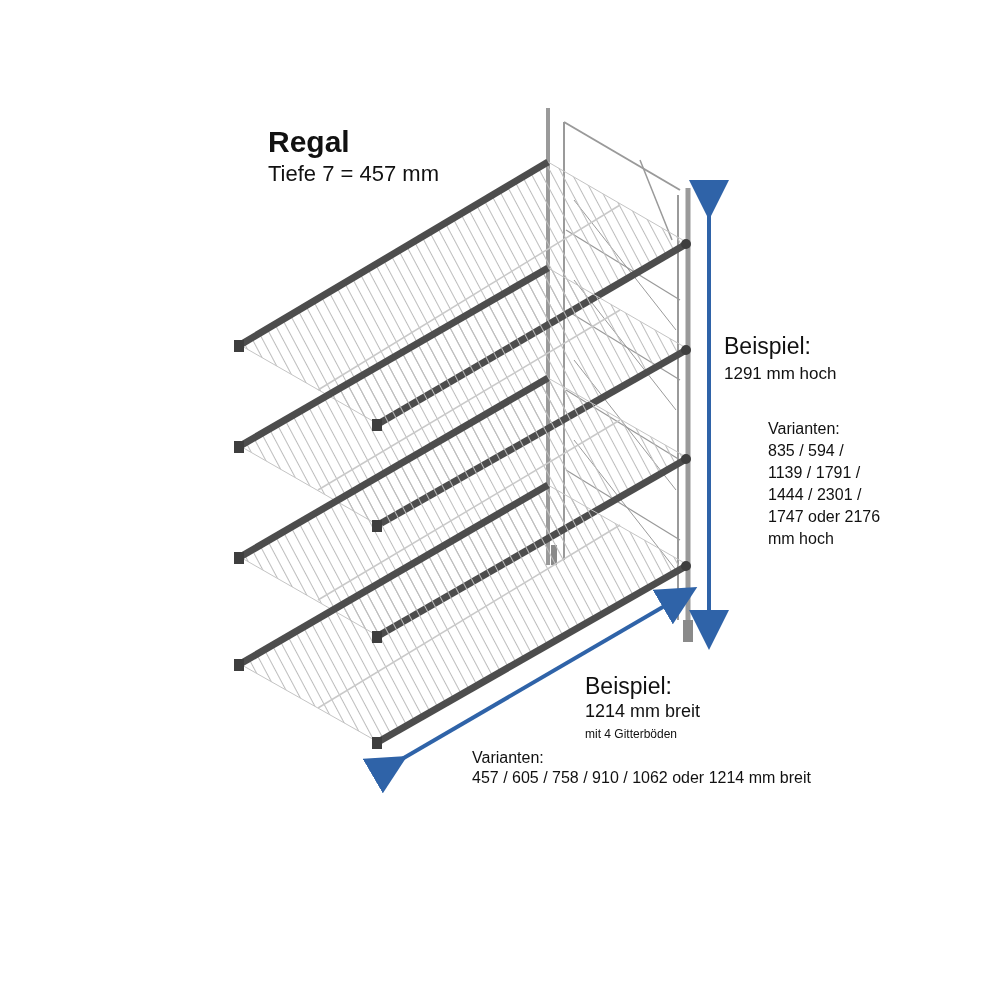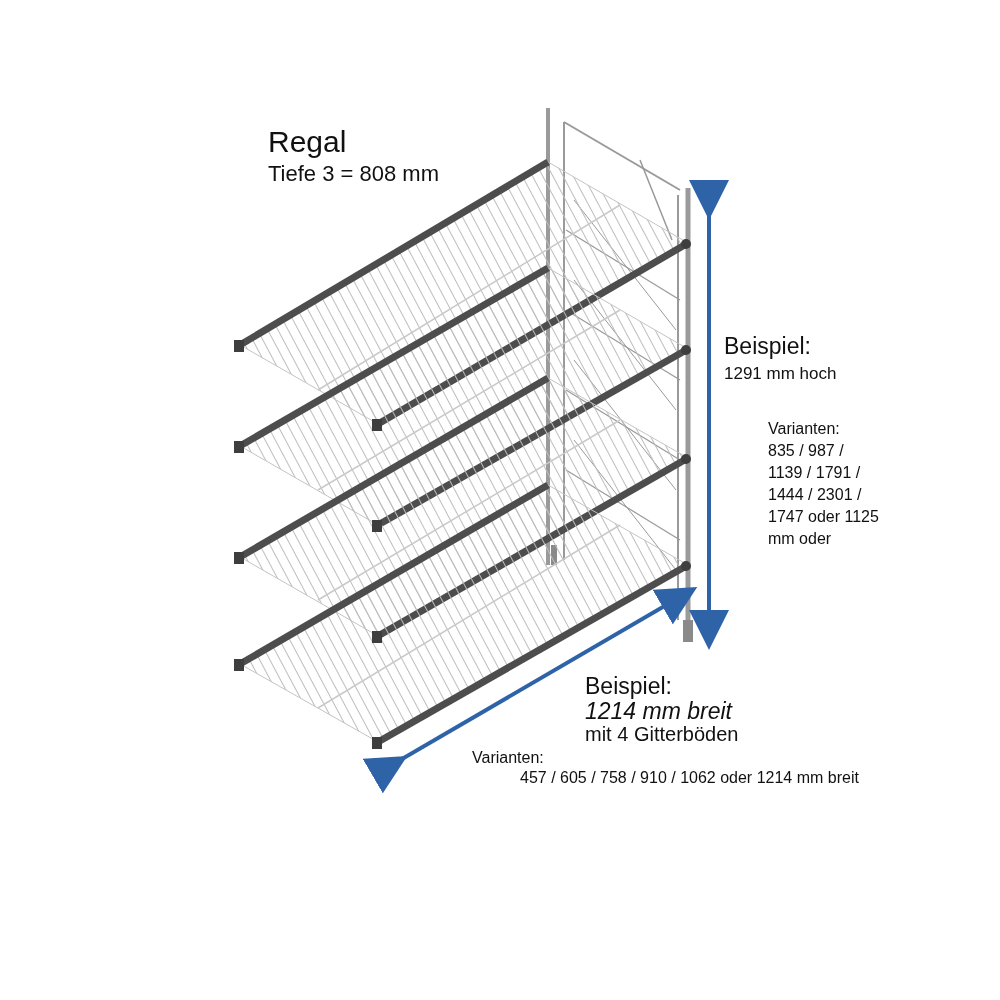--- a/index.html
+++ b/index.html
@@ -1,28 +1,28 @@
 <!DOCTYPE html>
 <html><head>
 <meta charset="utf-8">
 <style>
   html, body { margin: 0; padding: 0; background: #ffffff; }
   body { width: 1000px; height: 1000px; position: relative; overflow: hidden;
          font-family: "Liberation Sans", sans-serif; color: #111; }
   .abs { position: absolute; }
-  #title { left: 268px; top: 124px; font-size: 30px; font-weight: normal; line-height: 36px; }
+  #title { left: 268px; top: 124px; font-size: 30px; font-weight: bold; line-height: 36px; }
   #depth { left: 268px; top: 161px; font-size: 22px; line-height: 26px; }
   #h-label1 { left: 724px; top: 333px; font-size: 23px; line-height: 27px; }
   #h-label2 { left: 724px; top: 360px; font-size: 17px; line-height: 27px; }
   #h-var { left: 768px; top: 418px; font-size: 16px; line-height: 22px; }
   #w-label1 { left: 585px; top: 673px; font-size: 23px; line-height: 27px; }
-  #w-label2 { left: 585px; top: 698px; font-size: 23px; line-height: 27px; font-style: italic; }
-  #w-sub { left: 585px; top: 724px; font-size: 20px; line-height: 20px; }
+  #w-label2 { left: 585px; top: 698px; font-size: 18px; line-height: 27px; }
+  #w-sub { left: 585px; top: 724px; font-size: 12px; line-height: 20px; }
   #w-var1 { left: 472px; top: 748px; font-size: 16px; line-height: 20px; }
-  #w-var2 { left: 472px; top: 768px; font-size: 16px; line-height: 20px; margin-left: 48px; }
+  #w-var2 { left: 472px; top: 768px; font-size: 16px; line-height: 20px; }
   .line { display: block; white-space: nowrap; }
   svg#drawing { position: absolute; left: 0; top: 0; }
 </style>
 </head>
 <body>
 
 <svg id="drawing" width="1000" height="1000" viewBox="0 0 1000 1000">
   <defs>
     <pattern id="wires" patternUnits="userSpaceOnUse" width="9" height="9" patternTransform="rotate(-28)">
       <line x1="0" y1="0" x2="0" y2="9" stroke="#bdbdbd" stroke-width="2"></line>
@@ -90,30 +90,30 @@
     <circle cx="686" cy="459" r="5"></circle>
     <circle cx="686" cy="566" r="5"></circle>
   </g>
 
   <line x1="709" y1="200" x2="709" y2="630" stroke="#2f63a8" stroke-width="4" marker-start="url(#arrowhead)" marker-end="url(#arrowhead)"></line>
 
   <line x1="390" y1="766" x2="680" y2="597" stroke="#2f63a8" stroke-width="4" marker-start="url(#arrowhead)" marker-end="url(#arrowhead)"></line>
 </svg>
 
 <div id="title" class="abs">Regal</div>
-<div id="depth" class="abs">Tiefe 3 = 808 mm</div>
+<div id="depth" class="abs">Tiefe 7 = 457 mm</div>
 
 <div id="h-label1" class="abs">Beispiel:</div>
 <div id="h-label2" class="abs">1291 mm hoch</div>
 <div id="h-var" class="abs">
   <span class="line">Varianten:</span>
-  <span class="line">835 / 987 /</span>
+  <span class="line">835 / 594 /</span>
   <span class="line">1139 / 1791 /</span>
   <span class="line">1444 / 2301 /</span>
-  <span class="line">1747 oder 1125</span>
-  <span class="line">mm oder</span>
+  <span class="line">1747 oder 2176</span>
+  <span class="line">mm hoch</span>
 </div>
 
 <div id="w-label1" class="abs">Beispiel:</div>
 <div id="w-label2" class="abs">1214 mm breit</div>
 <div id="w-sub" class="abs">mit 4 Gitterböden</div>
 <div id="w-var1" class="abs">Varianten:</div>
 <div id="w-var2" class="abs">457 / 605 / 758 / 910 / 1062 oder 1214 mm breit</div>
 
 </body></html>

